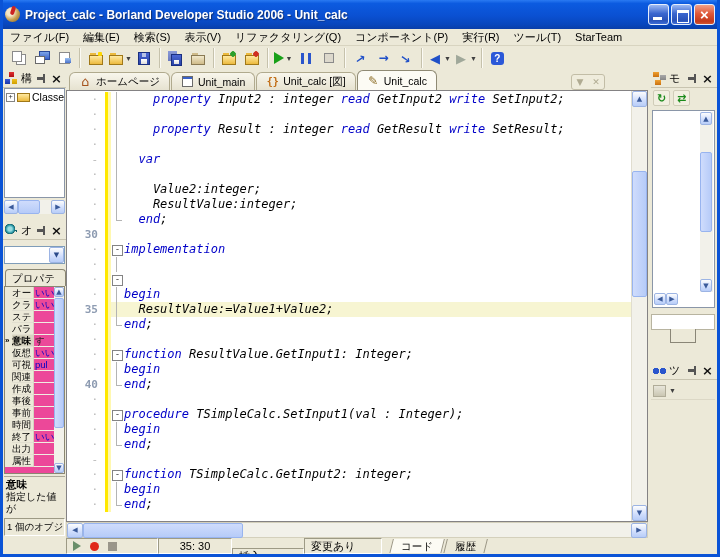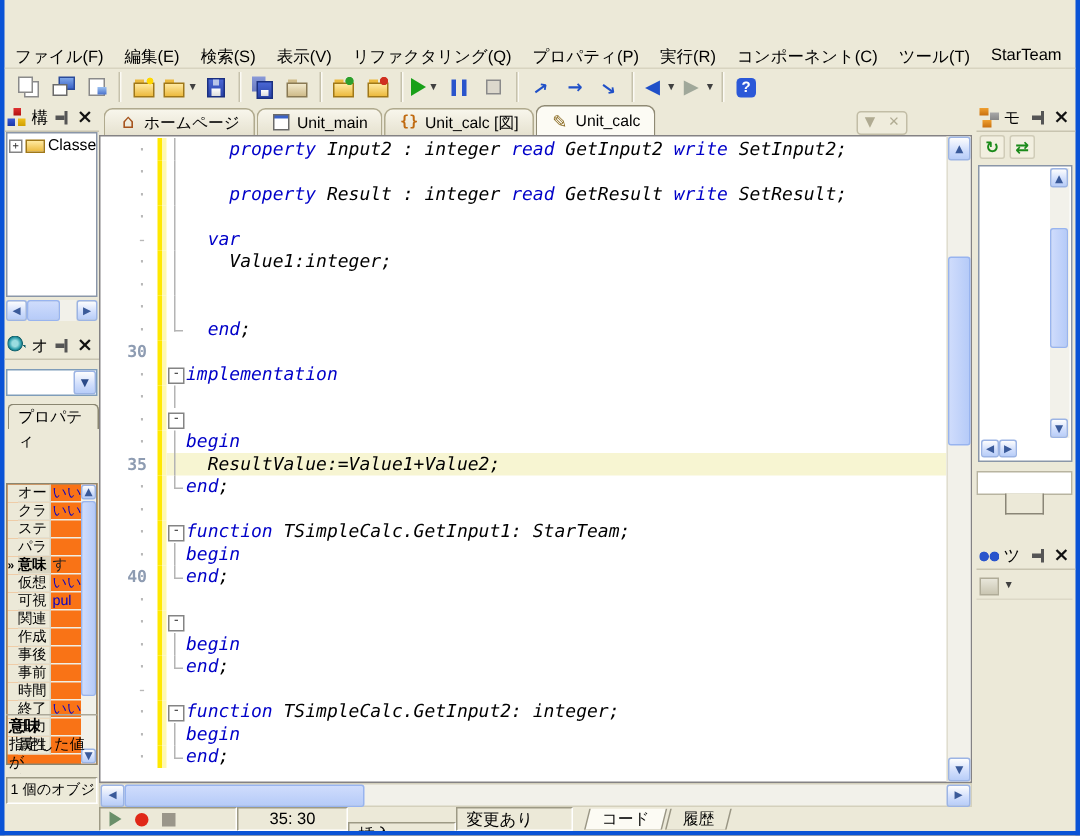--- a/index.html
+++ b/index.html
@@ -113,21 +113,21 @@
   #strucths .sbtn{width:14px;height:14px;}
   #strucths .mid{flex:1;display:flex;background:#f2f1ea;}
   #strucths .sthumb{width:22px;height:14px;}
   #ihdr{position:absolute;left:0;top:152px;width:63px;}
   #combo{position:absolute;left:1px;top:176px;width:61px;height:18px;background:#fff;border:1px solid #7f9db9;display:flex;}
   #combo .cval{flex:1;}
   #combo .cbtn{width:15px;height:16px;margin-left:auto;background:linear-gradient(180deg,#fdfdfd,#cfddfc 60%,#b8cdf8);
     border:1px solid #9cb4e4;border-radius:2px;color:#2a4a8a;font:7px/15px "DejaVu Sans",sans-serif;text-align:center;}
   #proptab{position:absolute;left:2px;top:199px;height:17px;padding:0 6px;background:#ece9d8;
     border:1px solid #8a8671;border-bottom:none;border-radius:4px 4px 0 0;font-size:10.5px;line-height:16px;}
-  #propgrid{position:absolute;left:1px;top:216px;width:61px;height:188px;background:#f97316;border:1px solid #8a8671;display:flex;margin-top:36px;}
+  #propgrid{position:absolute;left:1px;top:216px;width:61px;height:188px;background:#ec4899;border:1px solid #8a8671;display:flex;}
   #prows{flex:1;overflow:hidden;}
   .prow{height:12px;display:flex;font-size:9.5px;line-height:12px;}
   .prow .psel{width:7px;color:#000;font-weight:bold;font-size:8px;background:#ece9d8;}
   .prow .pname{width:22px;background:#ece9d8;border-right:1px solid #d6d2c0;border-bottom:1px solid #e2dfd0;
     white-space:nowrap;overflow:hidden;}
   .prow .pval{flex:1;white-space:nowrap;overflow:hidden;border-bottom:1px solid #f0eee2;padding-left:1px;}
   .prow .pval.blue{color:#0000c8;} .prow .pval.plain{color:#202020;}
   .prow.sel .pname{background:#d8d4c0;font-weight:bold;}
   #pgsb{width:10px;display:flex;flex-direction:column;background:#f2f1ea;}
   #pgsb .sbtn{height:10px;} #pgsb .sthumb{flex:0 0 130px;margin:1px 0;} #pgsb .fill{flex:1;} 
@@ -209,31 +209,39 @@
   .sftab{height:15px;padding:0 9px;font-size:10.5px;line-height:14px;border:1px solid #9a9684;border-top:none;
     background:#ece9d8;transform:skewX(-14deg);margin-right:2px;}
   .sftab>span{display:inline-block;transform:skewX(14deg);}
   .sftab.active{background:#fcfbf4;}
 </style>
 </head>
 <body>
 
 <div id="window">
 
+  <div id="titlebar">
+    <div class="helmet"></div>
+    <div class="ttl">Project_calc - Borland Developer Studio 2006 - Unit_calc</div>
+    <div class="wbtns">
+      <div class="wbtn min"></div>
+      <div class="wbtn max"></div>
+      <div class="wbtn close"></div>
+    </div>
+  </div>
 
   <div id="menubar">
 
   <span class="mitem">ファイル(F)</span>
       <span class="mitem">編集(E)</span>
       <span class="mitem">検索(S)</span>
       <span class="mitem">表示(V)</span>
       <span class="mitem">リファクタリング(Q)</span>
-      <span class="mitem">プロパティ(P)</span>
+      <span class="mitem">コンポーネント(P)</span>
       <span class="mitem">実行(R)</span>
-      <span class="mitem">コンポーネント(C)</span>
       <span class="mitem">ツール(T)</span>
       <span class="mitem">StarTeam</span>
     </div>
 
   <div id="toolbar">
       <span class="tbtn">
         <span class="ic ic-pages"></span>
       </span>
       <span class="tbtn">
         <span class="ic ic-windows"></span>
@@ -450,37 +458,37 @@
         <span>✕</span>
       </span>
     </div>
     <div id="editorbody">
       <div id="code-lines">
           <div class="cl"><span class="gut">·</span><span class="cbar"></span><span class="cbody"><span class="fold fold-line"></span><span class="code"><span class="n">    </span><span class="k">property</span><span class="n"> Input2 : integer </span><span class="k">read</span><span class="n"> GetInput2 </span><span class="k">write</span><span class="n"> SetInput2;</span></span></span></div>
           <div class="cl"><span class="gut">·</span><span class="cbar"></span><span class="cbody"><span class="fold fold-line"></span><span class="code"></span></span></div>
           <div class="cl"><span class="gut">·</span><span class="cbar"></span><span class="cbody"><span class="fold fold-line"></span><span class="code"><span class="n">    </span><span class="k">property</span><span class="n"> Result : integer </span><span class="k">read</span><span class="n"> GetResult </span><span class="k">write</span><span class="n"> SetResult;</span></span></span></div>
           <div class="cl"><span class="gut">·</span><span class="cbar"></span><span class="cbody"><span class="fold fold-line"></span><span class="code"></span></span></div>
           <div class="cl"><span class="gut">-</span><span class="cbar"></span><span class="cbody"><span class="fold fold-line"></span><span class="code"><span class="n">  </span><span class="k">var</span></span></span></div>
-          <div class="cl"><span class="gut">·</span><span class="cbar"></span><span class="cbody"><span class="fold fold-line"></span><span class="code"><span class="n">    Value1:integer;</span></span></span></div>
           <div class="cl"><span class="gut">·</span><span class="cbar"></span><span class="cbody"><span class="fold fold-line"></span></span></div>
-          <div class="cl"><span class="gut">·</span><span class="cbar"></span><span class="cbody"><span class="fold fold-line"></span></span></div>
+          <div class="cl"><span class="gut">·</span><span class="cbar"></span><span class="cbody"><span class="fold fold-line"></span><span class="code"><span class="n">    Value2:integer;</span></span></span></div>
+          <div class="cl"><span class="gut">·</span><span class="cbar"></span><span class="cbody"><span class="fold fold-line"></span><span class="code"><span class="n">    ResultValue:integer;</span></span></span></div>
           <div class="cl"><span class="gut">·</span><span class="cbar"></span><span class="cbody"><span class="fold fold-corner"></span><span class="code"><span class="n">  </span><span class="k">end</span><span class="n">;</span></span></span></div>
           <div class="cl"><span class="gut num">30</span><span class="cbar"></span><span class="cbody"><span class="fold"></span><span class="code"></span></span></div>
           <div class="cl"><span class="gut">·</span><span class="cbar"></span><span class="cbody"><span class="fold fold-box"></span><span class="code"><span class="k">implementation</span></span></span></div>
           <div class="cl"><span class="gut">·</span><span class="cbar"></span><span class="cbody"><span class="fold fold-line"></span><span class="code"></span></span></div>
           <div class="cl"><span class="gut">·</span><span class="cbar"></span><span class="cbody"><span class="fold fold-box"></span></span></div>
           <div class="cl"><span class="gut">·</span><span class="cbar"></span><span class="cbody"><span class="fold fold-line"></span><span class="code"><span class="k">begin</span></span></span></div>
           <div class="cl"><span class="gut num">35</span><span class="cbar"></span><span class="cbody cur"><span class="fold fold-line"></span><span class="code"><span class="n">  ResultValue:=Value1+Value2;</span></span></span></div>
           <div class="cl"><span class="gut">·</span><span class="cbar"></span><span class="cbody"><span class="fold fold-corner"></span><span class="code"><span class="k">end</span><span class="n">;</span></span></span></div>
           <div class="cl"><span class="gut">·</span><span class="cbar"></span><span class="cbody"><span class="fold"></span><span class="code"></span></span></div>
-          <div class="cl"><span class="gut">·</span><span class="cbar"></span><span class="cbody"><span class="fold fold-box"></span><span class="code"><span class="k">function</span><span class="n"> TSimpleCalc.GetInput1: StarTeam;</span></span></span></div>
+          <div class="cl"><span class="gut">·</span><span class="cbar"></span><span class="cbody"><span class="fold fold-box"></span><span class="code"><span class="k">function</span><span class="n"> ResultValue.GetInput1: Integer;</span></span></span></div>
           <div class="cl"><span class="gut">·</span><span class="cbar"></span><span class="cbody"><span class="fold fold-line"></span><span class="code"><span class="k">begin</span></span></span></div>
           <div class="cl"><span class="gut num">40</span><span class="cbar"></span><span class="cbody"><span class="fold fold-corner"></span><span class="code"><span class="k">end</span><span class="n">;</span></span></span></div>
           <div class="cl"><span class="gut">·</span><span class="cbar"></span><span class="cbody"><span class="fold"></span><span class="code"></span></span></div>
-          <div class="cl"><span class="gut">·</span><span class="cbar"></span><span class="cbody"><span class="fold fold-box"></span></span></div>
+          <div class="cl"><span class="gut">·</span><span class="cbar"></span><span class="cbody"><span class="fold fold-box"></span><span class="code"><span class="k">procedure</span><span class="n"> TSimpleCalc.SetInput1(val : Integer);</span></span></span></div>
           <div class="cl"><span class="gut">·</span><span class="cbar"></span><span class="cbody"><span class="fold fold-line"></span><span class="code"><span class="k">begin</span></span></span></div>
           <div class="cl"><span class="gut">·</span><span class="cbar"></span><span class="cbody"><span class="fold fold-corner"></span><span class="code"><span class="k">end</span><span class="n">;</span></span></span></div>
           <div class="cl"><span class="gut">-</span><span class="cbar"></span><span class="cbody"><span class="fold"></span><span class="code"></span></span></div>
           <div class="cl"><span class="gut">·</span><span class="cbar"></span><span class="cbody"><span class="fold fold-box"></span><span class="code"><span class="k">function</span><span class="n"> TSimpleCalc.GetInput2: integer;</span></span></span></div>
           <div class="cl"><span class="gut">·</span><span class="cbar"></span><span class="cbody"><span class="fold fold-line"></span><span class="code"><span class="k">begin</span></span></span></div>
           <div class="cl"><span class="gut">·</span><span class="cbar"></span><span class="cbody"><span class="fold fold-corner"></span><span class="code"><span class="k">end</span><span class="n">;</span></span></span></div>
         </div>
       <div id="vsb">
         <span class="sbtn up">▲</span>
         <span class="sthumb"></span>

